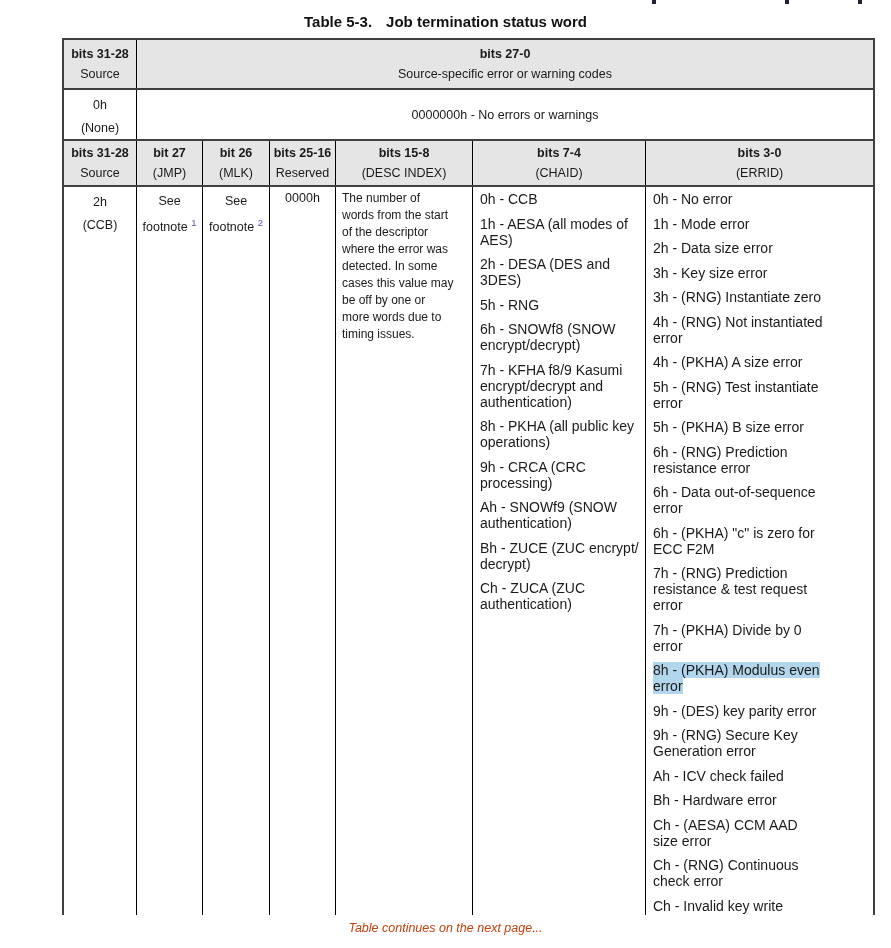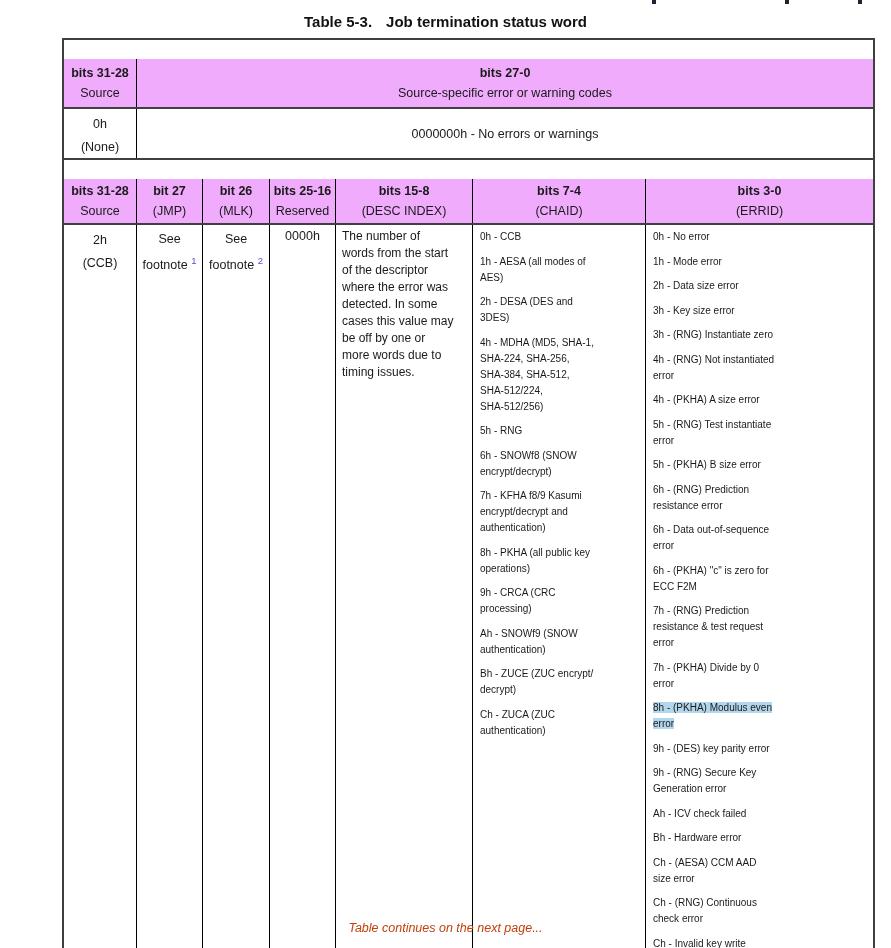--- a/index.html
+++ b/index.html
@@ -9,21 +9,21 @@
     overflow:hidden;
   }
   .clip-mark { position:absolute; top:0; width:4px; height:4px; background:#1f2430; }
   .title { position:absolute; top:13px; left:0; width:891px; text-align:center;
            font-size:15px; font-weight:bold; color:#111; }
   .title .gap { display:inline-block; width:14px; }
 
   .tbl { position:absolute; left:62px; top:38px; width:813px; box-sizing:border-box;
          border:2px solid #404040; border-bottom:none; }
   .row { display:flex; box-sizing:border-box; border-bottom:2px solid #404040; }
-  .row.gray { background:#f0abfc;margin-top:19px; }
+  .row.gray { background:#e5e5e5; }
   .row-a { height:50px; }
   .row-b { height:51px; }
   .row-c { height:46px; }
   .row-d { height:728px; border-bottom:none; }
 
   .cell { box-sizing:border-box; overflow:hidden; }
   .cell + .cell { border-left:1px solid #000000; }
   .c1 { width:72px; }  .c2 { width:66px; }  .c3 { width:67px; }
   .c4 { width:66px; }  .c5 { width:137px; } .c6 { width:173px; }
   .c7 { flex:1; }
@@ -33,21 +33,21 @@
   .hdr .l1 { font-weight:bold; }
 
   .centerflow { text-align:center; padding-top:4px; font-size:12.5px; }
   .two-line { line-height:23px; }
   .foot-cell { line-height:21px; padding-top:4px; }
   .merged-center { display:flex; align-items:center; justify-content:center;
                    font-size:12.5px; }
 
   .desc-text { padding:3px 3px 0 6px; font-size:12px; line-height:17px;
                white-space:pre-line; }
-  .list-cell { padding:4px 4px 0 7px; font-size:10px; }
+  .list-cell { padding:4px 4px 0 7px; font-size:14px; }
   .list-cell p { margin:0 0 8.5px 0; line-height:16px; white-space:pre-line; }
   .highlight { background:#b2d6ec; }
   sup.fnref { color:#5353cf; font-size:9.5px; }
 
   .footer-note { position:absolute; top:921px; left:0; width:891px; text-align:center;
                  font-style:italic; font-size:12.5px; color:#c2410c; }
 </style>
 </head>
 <body>
 
@@ -137,25 +137,20 @@
 cases this value may
 be off by one or
 more words due to
 timing issues.</div>
     <div class="cell c6 list-cell">
         <p><span>0h - CCB</span></p>
         <p><span>1h - AESA (all modes of
 AES)</span></p>
         <p><span>2h - DESA (DES and
 3DES)</span></p>
-        <p><span>4h - MDHA (MD5, SHA-1,
-SHA-224, SHA-256,
-SHA-384, SHA-512,
-SHA-512/224,
-SHA-512/256)</span></p>
         <p><span>5h - RNG</span></p>
         <p><span>6h - SNOWf8 (SNOW
 encrypt/decrypt)</span></p>
         <p><span>7h - KFHA f8/9 Kasumi
 encrypt/decrypt and
 authentication)</span></p>
         <p><span>8h - PKHA (all public key
 operations)</span></p>
         <p><span>9h - CRCA (CRC
 processing)</span></p>

